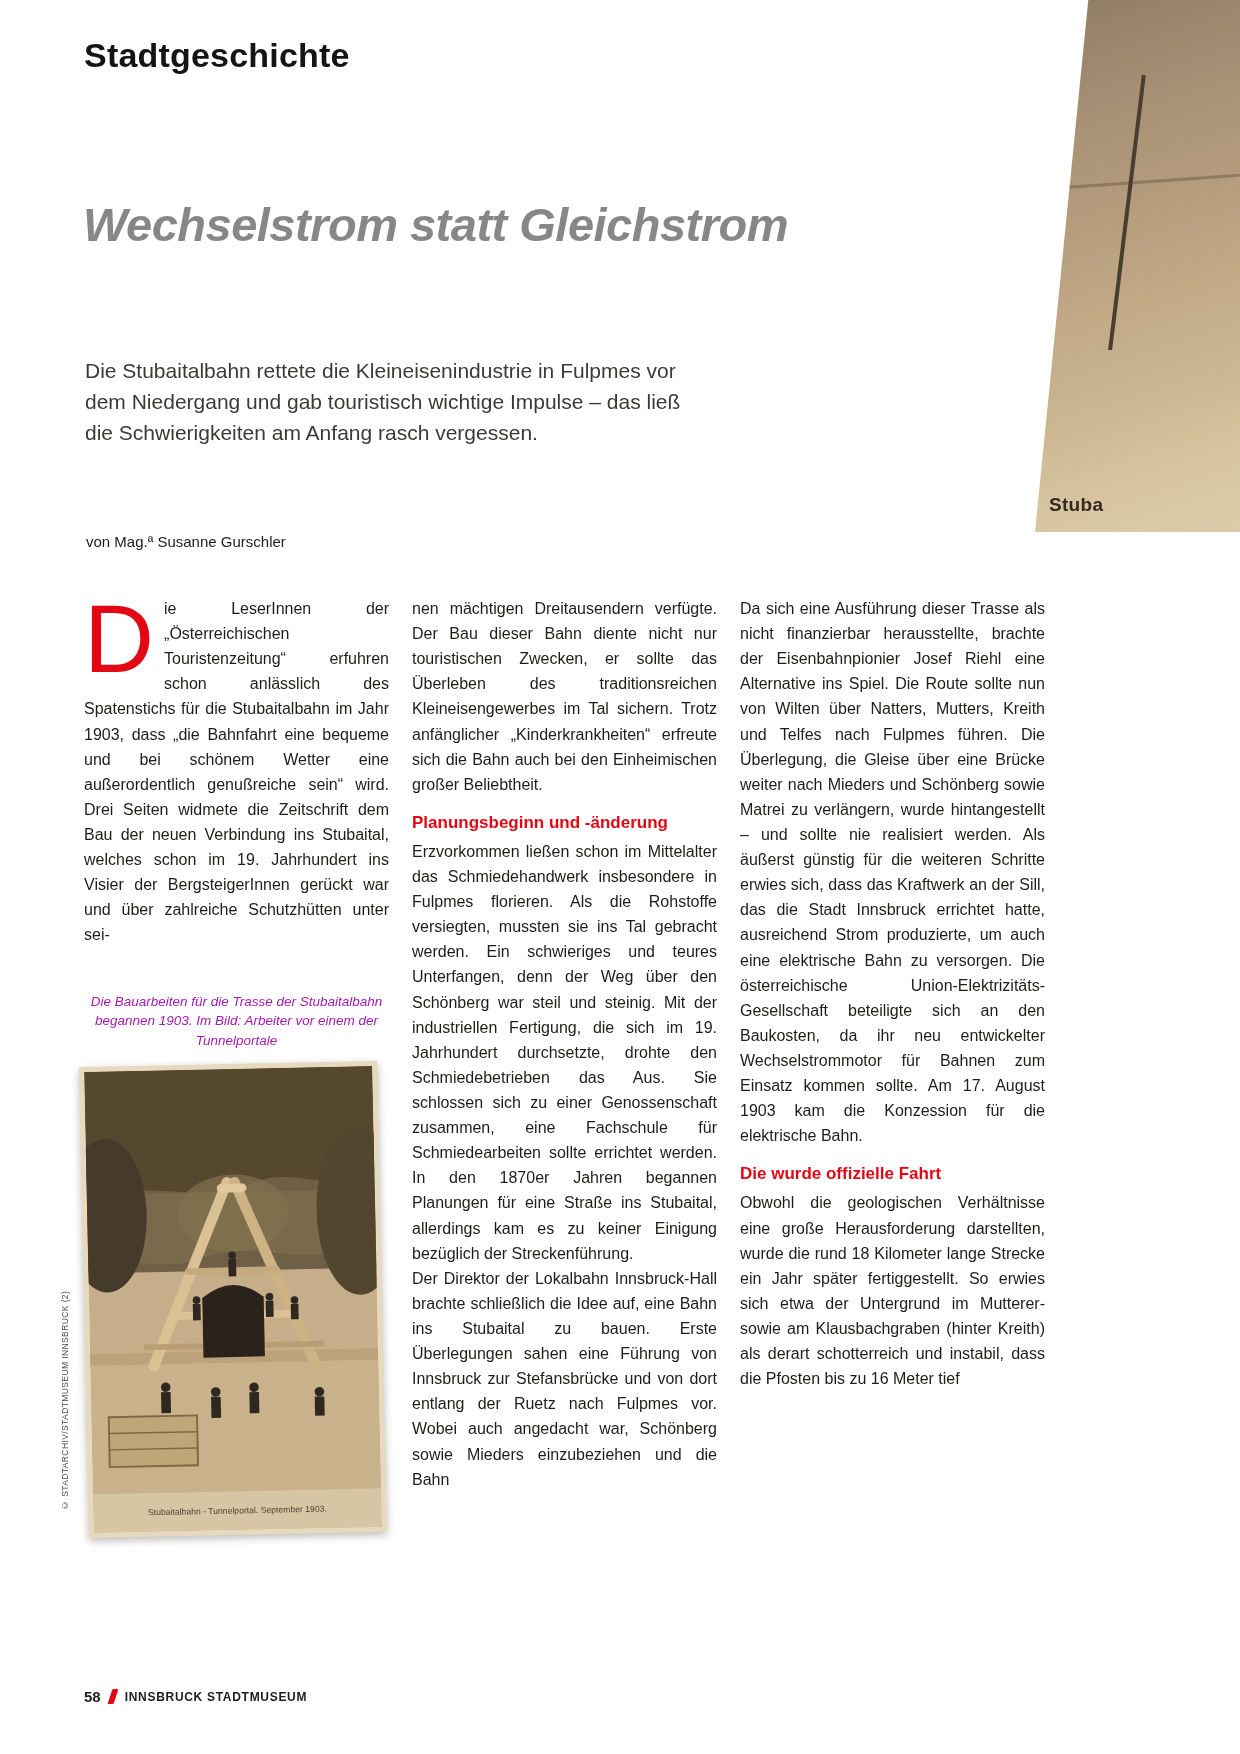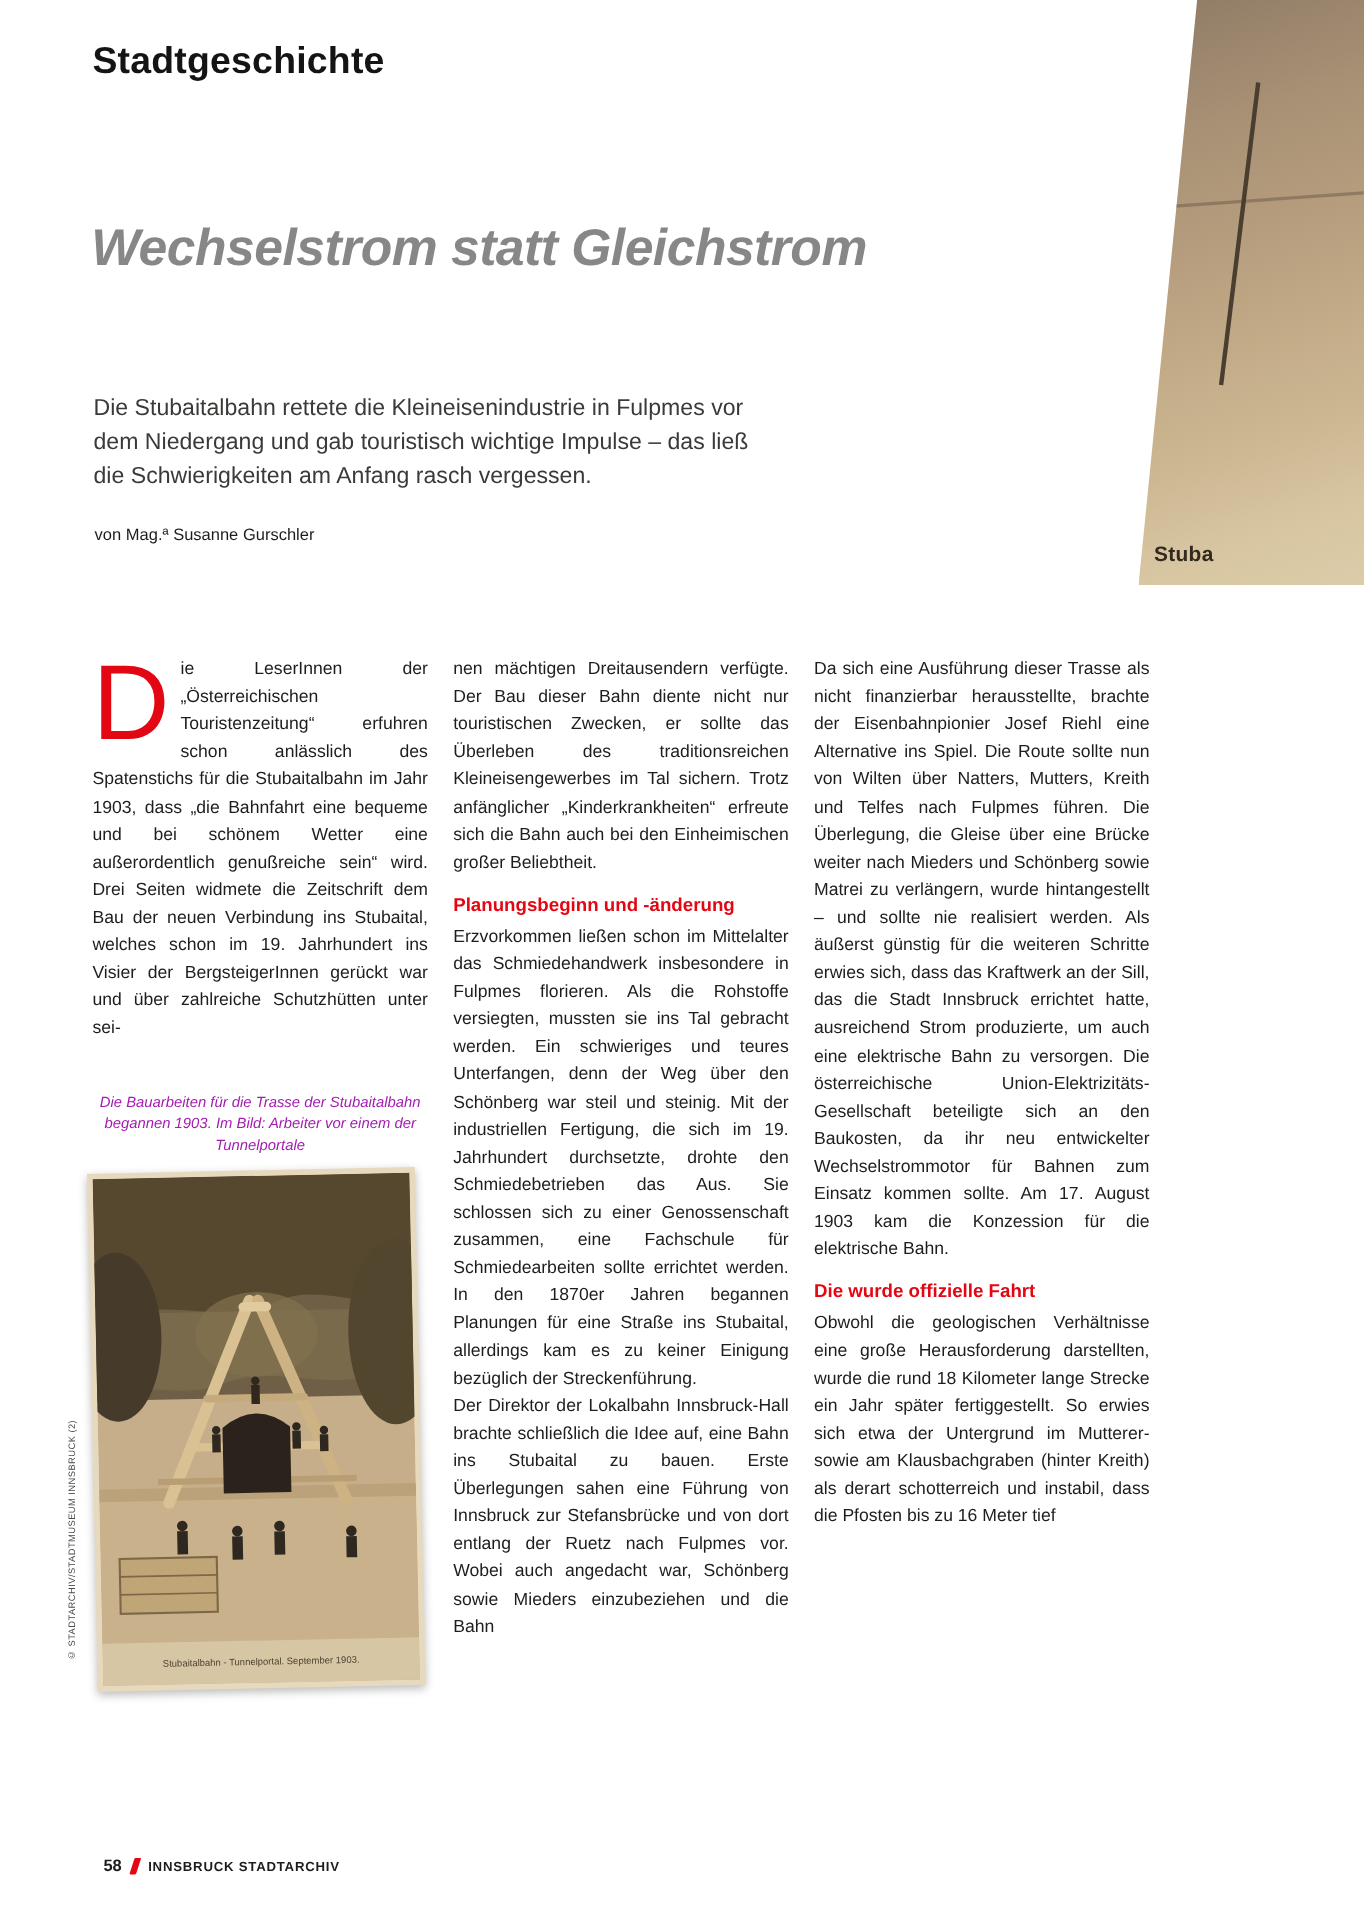--- a/index.html
+++ b/index.html
@@ -82,21 +82,21 @@
     width: 605px;
     margin: 0;
     font-size: 21px;
     line-height: 1.47;
     color: #3a3a38;
   }
 
   .byline {
     position: absolute;
     left: 86px;
-    top: 478px;
+    top: 533px;
     margin: 0;
     font-size: 15px;
     color: #1d1d1b;
   }
 
   .columns {
     position: absolute;
     left: 84px;
     top: 596px;
     width: 962px;
@@ -163,21 +163,21 @@
   }
 
   .footer {
     position: absolute;
     left: 84px;
     top: 1688px;
     display: flex;
     align-items: center;
     gap: 9px;
   }
-  .page-number { font-size: 15px; font-weight: 700; color: #1d1d1b; margin-left: 10px; }
+  .page-number { font-size: 15px; font-weight: 700; color: #1d1d1b; }
   .footer-slash {
     width: 6px;
     height: 15px;
     background: #e30613;
     transform: skewX(-18deg);
     border-radius: 1px;
   }
   .footer-brand {
     font-size: 12px;
     font-weight: 700;
@@ -271,16 +271,16 @@
       <p class="body">Obwohl die geologischen Verhältnisse eine große Herausforderung darstellten, wurde die rund 18 Kilometer lange Strecke ein Jahr später fertiggestellt. So erwies sich etwa der Untergrund im Mutterer- sowie am Klausbachgraben (hinter Kreith) als derart schotterreich und instabil, dass die Pfosten bis zu 16 Meter tief</p>
     </div>
 
   </div>
 
   <div class="photo-credit">© STADTARCHIV/STADTMUSEUM INNSBRUCK (2)</div>
 
   <div class="footer">
     <span class="page-number">58</span>
     <span class="footer-slash"></span>
-    <span class="footer-brand">INNSBRUCK STADTARCHIV</span>
+    <span class="footer-brand">INNSBRUCK STADTMUSEUM</span>
   </div>
 
 </div>
 
 </body></html>

